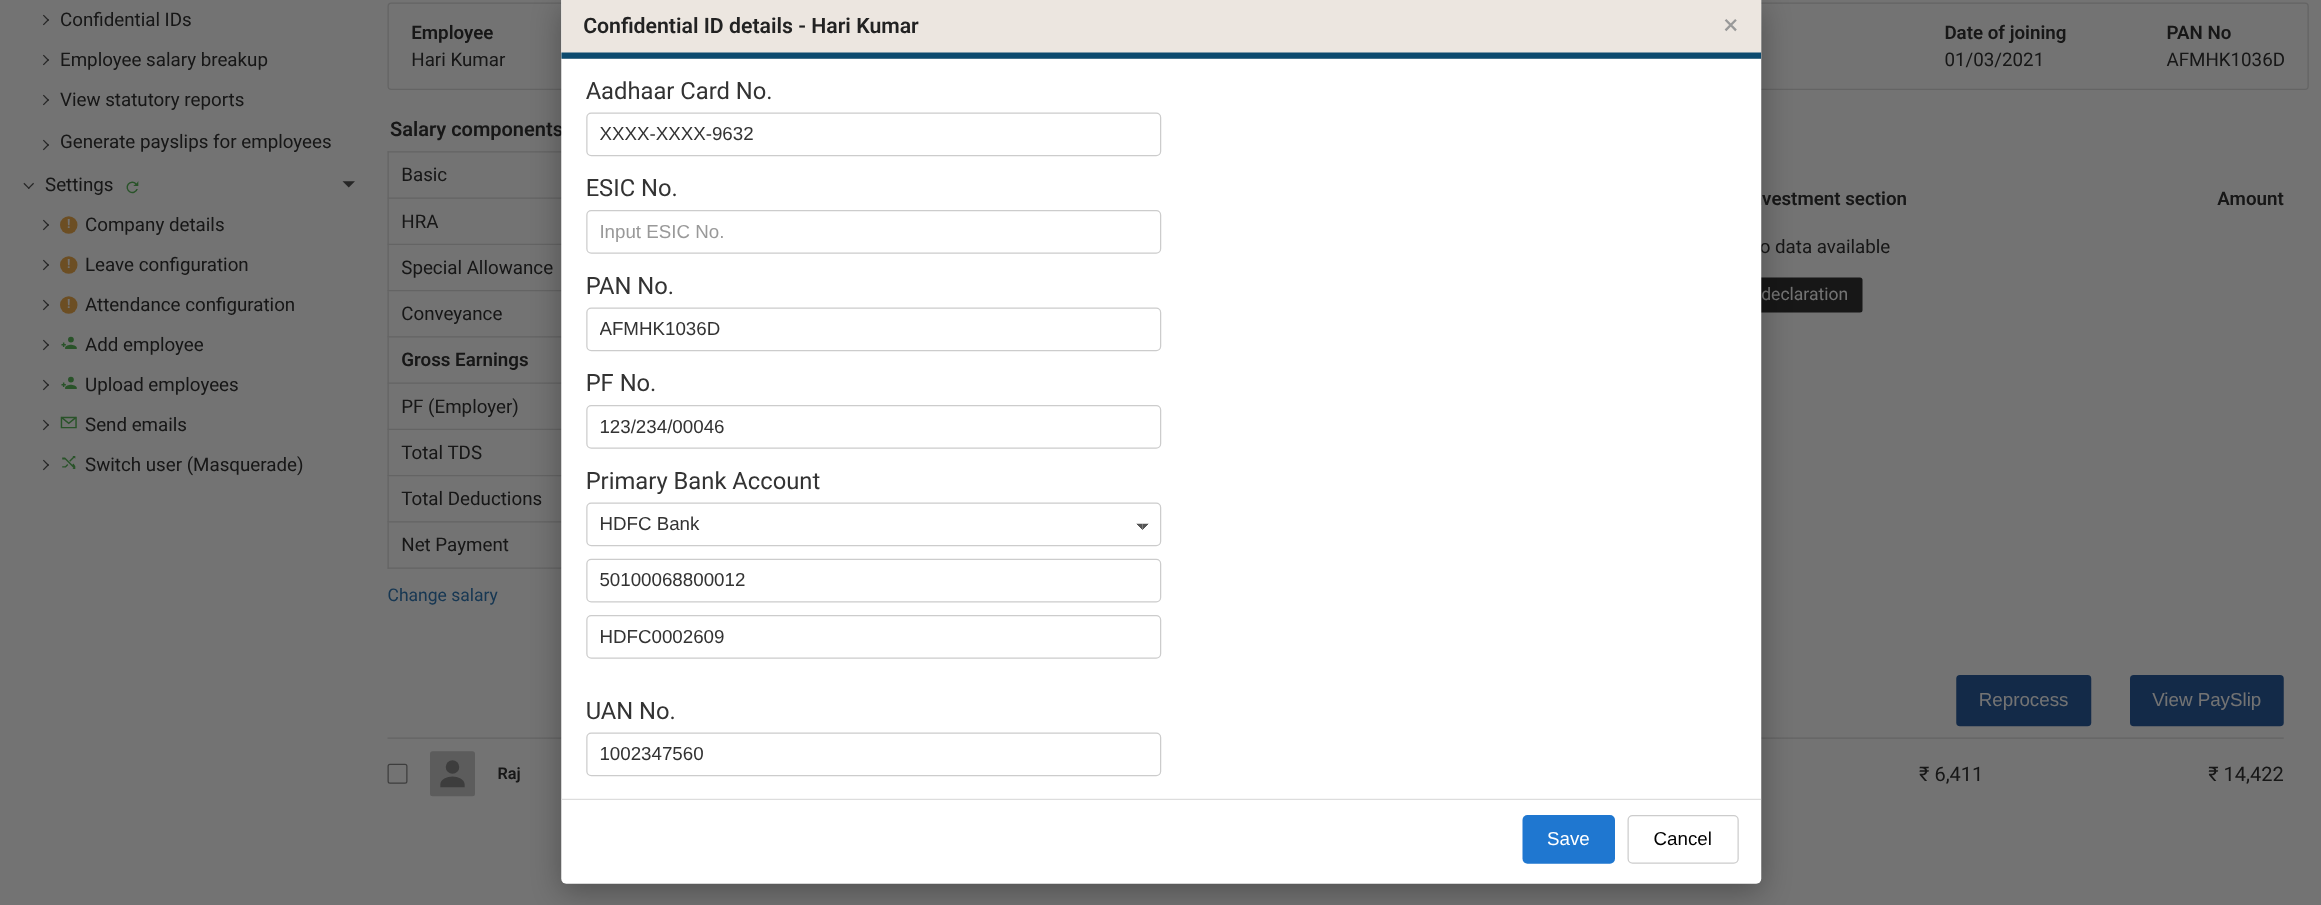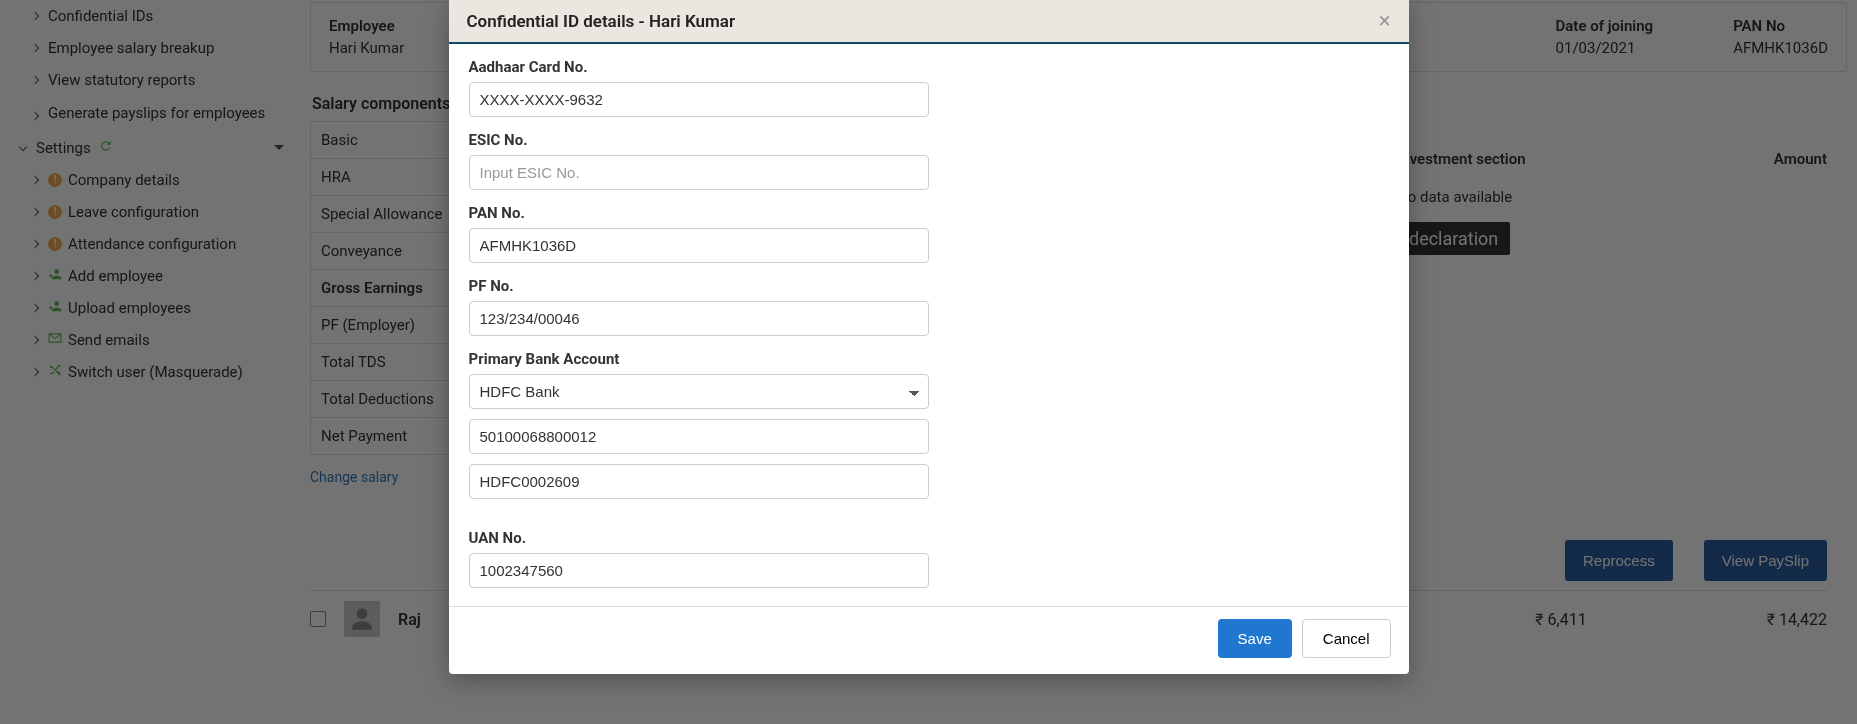--- a/index.html
+++ b/index.html
@@ -56,21 +56,21 @@
     background:#f0ad4e;color:#fff;font-size:10px;font-weight:bold;
     display:inline-flex;align-items:center;justify-content:center;
     flex-shrink:0;
   }
   .icon-addperson svg, .icon-mail svg, .icon-shuffle svg, .icon-refresh svg {
     width:14px;height:14px;fill:#5cb85c;
   }
   .icon-mail svg{fill:#5cb85c;}
   .icon-shuffle svg{fill:#5cb85c;}
   .icon-refresh {display:inline-flex;}
-  .settings-row{display:flex;align-items:flex-start;gap:8px;}
+  .settings-row{display:flex;align-items:flex-end;gap:8px;}
 
   .main {
     flex:1;
     padding: 0 10px;
     overflow:hidden;
   }
   .emp-header {
     border:1px solid #ddd;
     border-radius:3px;
     padding:14px 18px;
@@ -84,28 +84,28 @@
   .sal-comp-title{font-weight:600;font-size:16px;margin:22px 0 8px 2px;}
   .sal-table {
     width:55%;
     border-collapse:collapse;
   }
   .sal-table td{border:1px solid #ddd;padding:9px 10px;font-size:15px;}
   .sal-table tr.bold td{font-weight:600;}
   .invest-area{position:absolute; right:30px; top:150px; width:430px; font-size:15px;}
   .invest-area .title{font-weight:600;margin-bottom:20px;}
   .link{color:#337ab7;cursor:pointer;}
-  .dark-pill{background:#333;color:#fff;padding:6px 12px;border-radius:2px;display:inline-block;margin-top:16px;font-size:18px;}
+  .dark-pill{background:#333;color:#fff;padding:6px 12px;border-radius:2px;display:inline-block;margin-top:16px;font-size:14px;}
   .btn-blue{background:#2a5d9f;color:#fff;border:none;padding:12px 18px;font-size:15px;border-radius:3px;cursor:pointer;}
   .action-btns{position:absolute;right:30px;top:540px;display:flex;gap:31px;}
   .list-row{position:absolute;left:310px;right:30px;top:590px;display:flex;align-items:center;gap:18px;padding:10px 0;border-top:1px solid #ddd;}
   .avatar{width:36px;height:36px;background:#ccc;border-radius:2px;display:flex;align-items:center;justify-content:center;}
   .avatar svg{width:26px;height:26px;fill:#888;}
   .checkbox{width:16px;height:16px;border:1px solid #888;border-radius:2px;background:#fff;}
-  .rowname{font-weight:600;font-size:16px;}
+  .rowname{font-weight:600;font-size:13px;}
   .rowvals{margin-left:auto;display:flex;gap:180px;font-size:16px;}
   .footer{position:absolute;left:30px;bottom:14px;color:#fff;font-size:14px;display:flex;align-items:center;gap:8px;opacity:.95;}
   .footer .brand{font-size:22px;font-weight:400;letter-spacing:.5px;}
   .footer svg{width:20px;height:20px;fill:#fff;}
 
   
   .backdrop {
     position:absolute;inset:0;
     background:rgba(0,0,0,.55);
     z-index:10;
@@ -119,27 +119,27 @@
     background:#fff;
     border-radius:0 0 4px 4px;
     box-shadow:0 6px 24px rgba(0,0,0,.3);
     z-index:20;
     overflow:hidden;
   }
   .modal-hdr{
     background:#ece6e0;
     padding:10px 18px;
     display:flex;align-items:center;
-    border-bottom:2px solid #0c4a6e;
+    border-bottom:5px solid #0c4a6e;
   }
   .modal-hdr h3{font-size:17px;font-weight:600;color:#222;}
   .modal-close{margin-left:auto;font-size:22px;color:#999;cursor:pointer;line-height:1;}
   .modal-body{padding:14px 20px 4px 20px;}
   .form-group{margin-bottom:14px;}
-  .form-group label{display:block;font-weight:700;margin-bottom:6px;font-size:15px;}
+  .form-group label{display:block;font-weight:400;margin-bottom:6px;font-size:19px;}
   .form-control{
     width:460px;
     padding:8px 10px;
     border:1px solid #ccc;
     border-radius:4px;
     font-size:15px;
     background:#fff;
     color:#333;
   }
   .form-control::placeholder{color:#999;}

